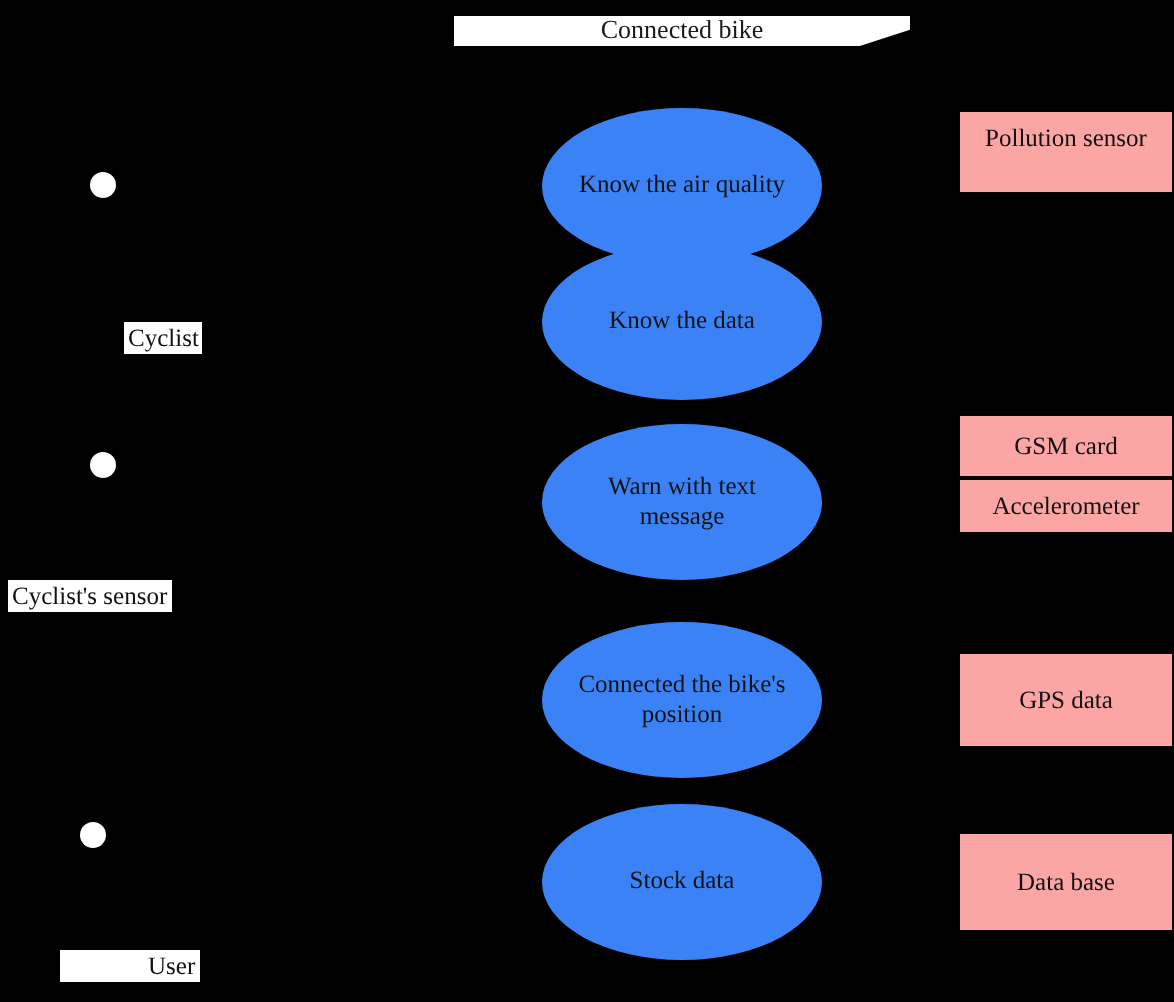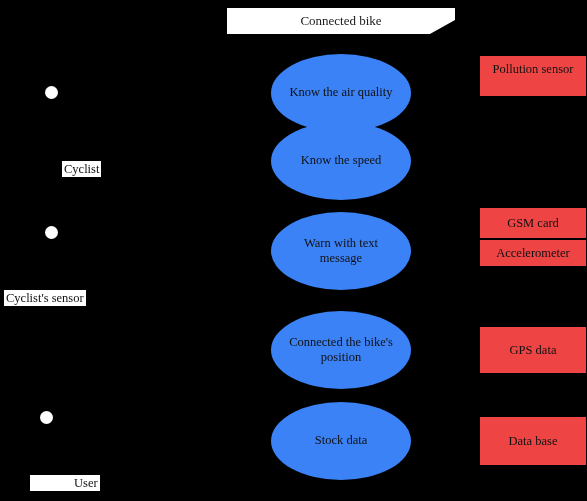--- a/index.html
+++ b/index.html
@@ -26,21 +26,21 @@
     justify-content: center;
     font-size: 13px;
     line-height: 1;
     box-sizing: border-box;
     padding-bottom: 2px;
   }
   .banner-main {
     left: 227px;
     top: 8px;
     width: 228px;
-    height: 26px;
+    height: 15px;
     -webkit-clip-path: polygon(0 0, 100% 0, 100% 46%, 89% 100%, 0 100%);
     clip-path: polygon(0 0, 100% 0, 100% 46%, 89% 100%, 0 100%);
   }
 
   
   .usecase {
     position: absolute;
     background: #3b82f6;
     color: #111111;
     border-radius: 50%;
@@ -50,21 +50,21 @@
     text-align: center;
     font-size: 12.5px;
     line-height: 1.22;
     box-sizing: border-box;
     padding: 0 14px;
   }
 
   
   .sysbox {
     position: absolute;
-    background: #ef4444;
+    background: #fca5a5;
     color: #111111;
     border: 1px solid #000000;
     display: flex;
     align-items: center;
     justify-content: center;
     text-align: center;
     font-size: 12.5px;
     line-height: 1.2;
     box-sizing: border-box;
     padding: 0 4px;
@@ -152,21 +152,21 @@
     <div class="actor-head"></div>
     <div class="actor-body"></div>
     <div class="actor-arms"></div>
     <div class="actor-leg-l"></div>
     <div class="actor-leg-r"></div>
     <div class="actor-label" style="left:-10px; top:64px;padding-left:44px;">User</div>
   </div>
 
   <div class="usecase" style="left:271px; top:54px; width:140px; height:78px;">Know the air quality</div>
 
-  <div class="usecase" style="left:271px; top:122px; width:140px; height:78px;">Know the speed</div>
+  <div class="usecase" style="left:271px; top:122px; width:140px; height:78px;">Know the data</div>
 
   <div class="usecase" style="left:271px; top:212px; width:140px; height:78px;">Warn with text message</div>
 
   <div class="usecase" style="left:271px; top:311px; width:140px; height:78px;">Connected the bike's position</div>
 
   <div class="usecase" style="left:271px; top:402px; width:140px; height:78px;">Stock data</div>
 
   <div class="sysbox top-aligned" style="left:479px; top:55px; width:108px; height:42px;">Pollution sensor</div>
 
 

